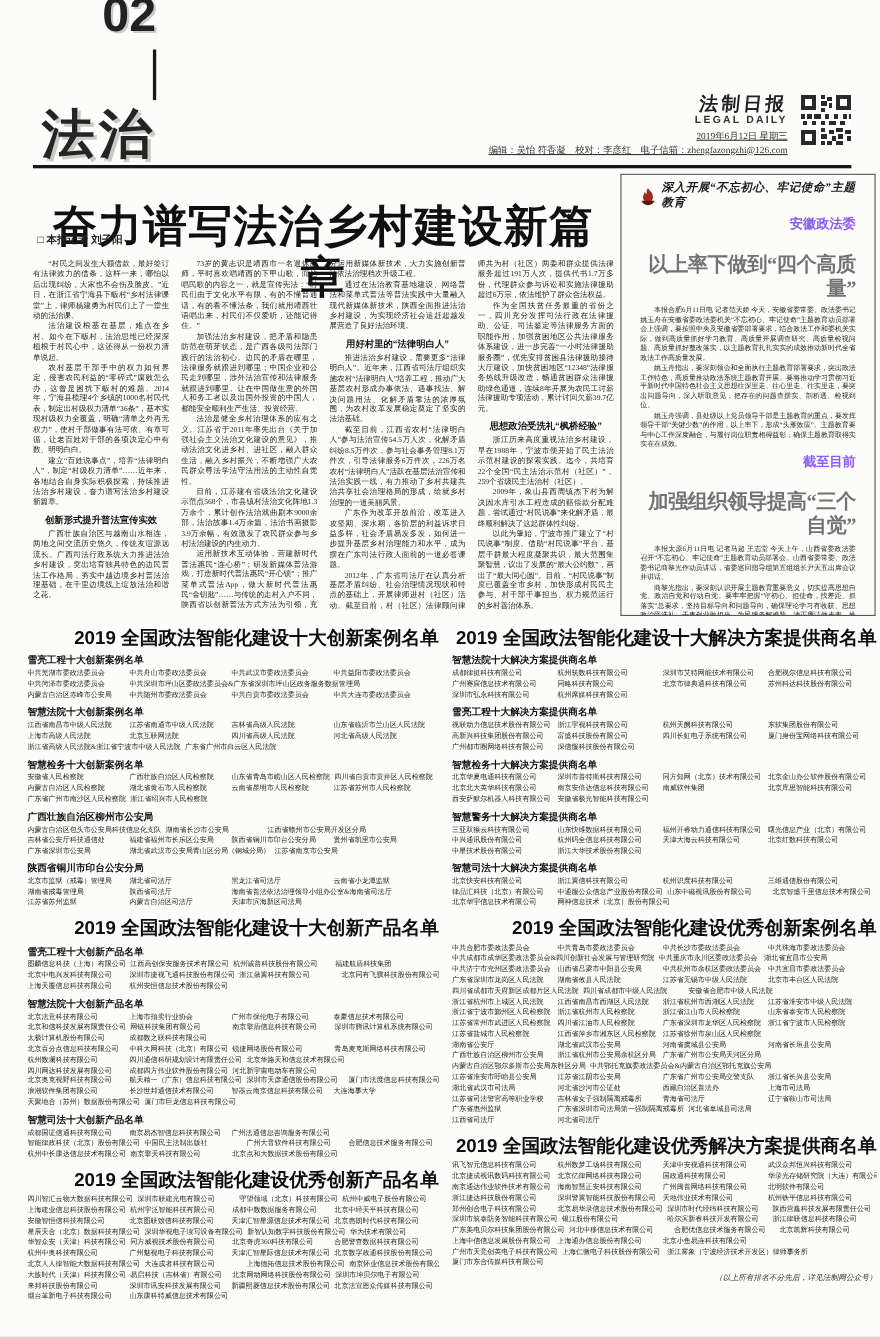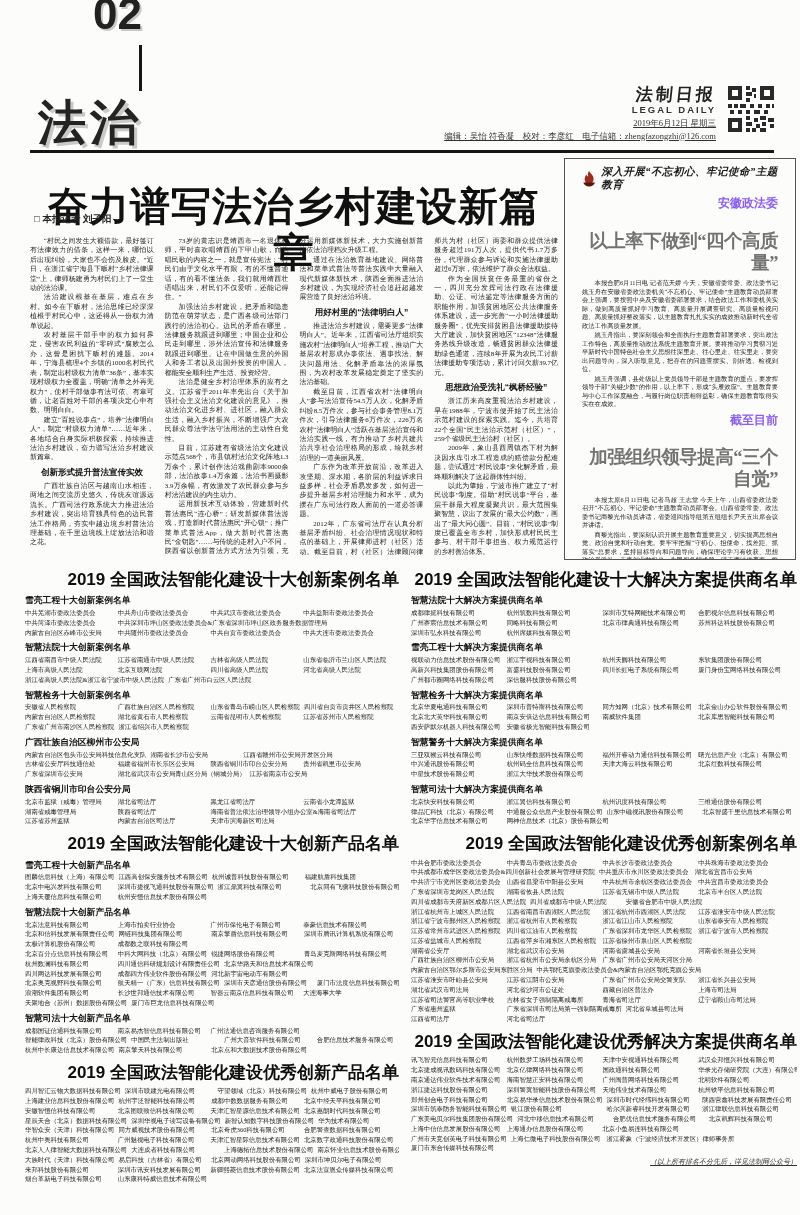--- a/index.html
+++ b/index.html
@@ -44,21 +44,21 @@
   .lists{position:absolute;left:25px;top:562px;width:772px;display:flex;gap:12px;}
   .lcol{display:flex;flex-direction:column;}
   .lcol.left{width:374px;}
   .lcol.right{width:386px;}
   .list-title{text-align:right;font:900 17px/1.25 "Liberation Sans","DejaVu Sans",sans-serif;
               color:#0e0e0e;margin:7px 0 3px;letter-spacing:0;white-space:nowrap;}
   .group-head{font:bold 8.8px/1.4 "Liberation Sans",sans-serif;color:#111;margin:4px 0 1.5px;}
   .row{display:flex;overflow:hidden;line-height:9.8px;}
   .row span{flex:0 0 auto;min-width:24.8%;padding-right:4px;box-sizing:border-box;
             font-size:6.4px;white-space:nowrap;color:#222;}
-  .footnote{text-align:right;font:italic 7px/1.6 "Liberation Serif",serif;color:#333;margin-top:4px;text-decoration:underline;}
+  .footnote{text-align:right;font:italic 7px/1.6 "Liberation Serif",serif;color:#333;margin-top:4px;}
 </style>
 </head>
 <body>
 
 <div class="page">
 
   <div class="header">
     <div class="sec-head">
       <div class="page-no">02</div>
       <div class="sec-bar"></div>

